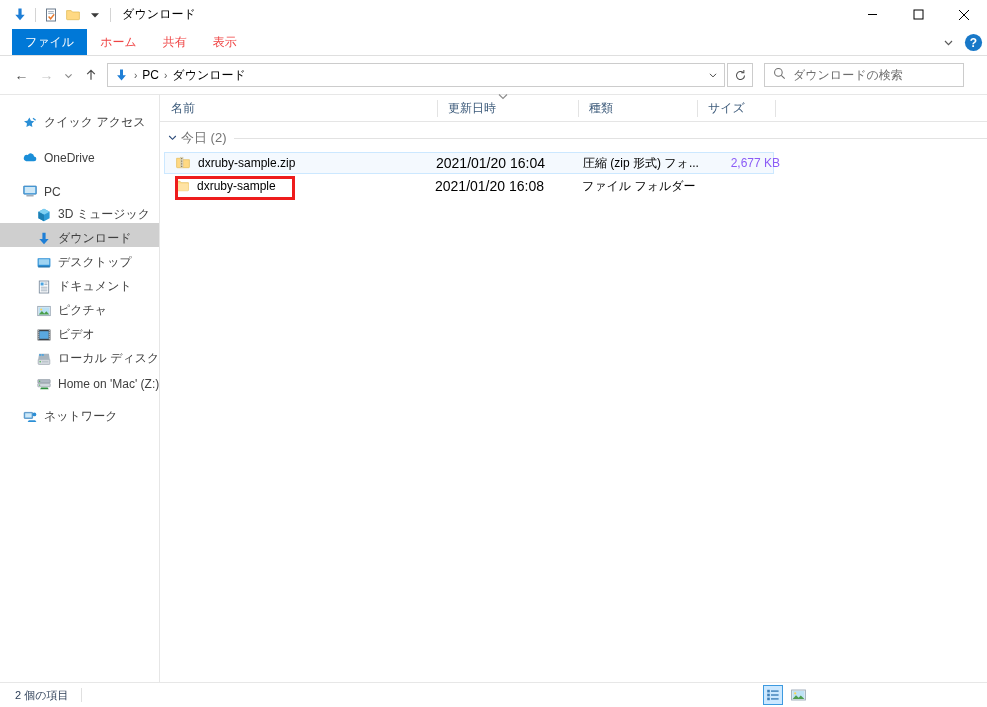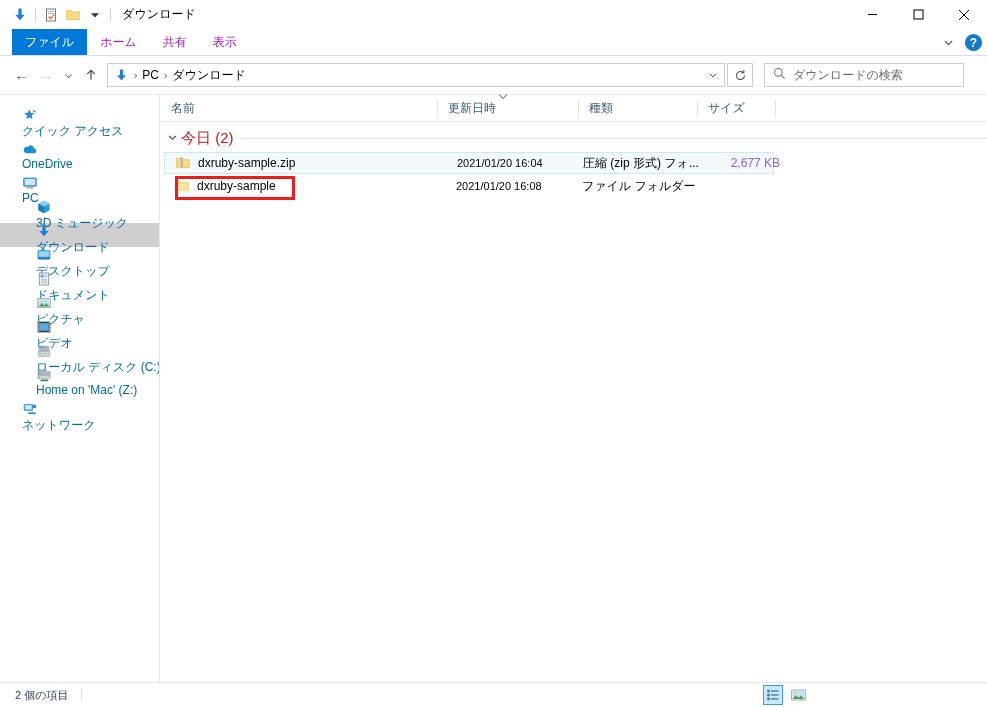--- a/index.html
+++ b/index.html
@@ -35,21 +35,21 @@
   }
   .wc svg { display: block; }
 
   
   .ribbon {
     position: absolute; left: 0; top: 29px; width: 987px; height: 26px;
     background: #fff; display: flex; align-items: stretch;
   }
   .tab {
     display: flex; align-items: center; justify-content: center;
-    font-size: 12px; color: #a21caf; padding: 0 13px; height: 26px;
+    font-size: 12px; color: #ef4444; padding: 0 13px; height: 26px;
   }
   .tab.active { background: #0078d7; color: #fff; margin-left: 12px; }
   .ribbon-right { position: absolute; right: 4px; top: 0; height: 26px; display: flex; align-items: center; gap: 6px; }
   .chev-btn { width: 20px; height: 20px; display: flex; align-items: center; justify-content: center; }
   .help-btn { width: 19px; height: 19px; }
   .ribbon-underline {
     position: absolute; left: 0; top: 55px; width: 987px; height: 1px; background: #dfdfdf;
   }
 
   
@@ -97,22 +97,22 @@
   .hdiv-top {
     position: absolute; left: 0; top: 94px; width: 987px; height: 1px; background: #e7e7e7;
   }
 
   
   .sidebar {
     position: absolute; left: 0; top: 95px; width: 159px; height: 587px;
     background: #fff; overflow: hidden; padding-top: 12px;
   }
   .sb-item {
-    height: 24px; display: flex; align-items: flex-start; font-size: 12px; color: #0369a1;
-    padding-left: 0; white-space: nowrap; flex-direction: column;
+    height: 24px; display: flex; align-items: flex-end; font-size: 12px; color: #404040;
+    padding-left: 0; white-space: nowrap;
   }
   .sb-item.sel-gray { background: #cfcfcf; }
   .sb-ico {
     width: 16px; height: 16px; margin-right: 6px; flex: 0 0 16px;
     display: flex; align-items: center; justify-content: center;
   }
   .sb-gap { height: 10px; }
   .lvl0 { padding-left: 22px; }
   .lvl2 { padding-left: 36px; }
 
@@ -130,34 +130,34 @@
   }
   .colsep { position: absolute; top: 5px; width: 1px; height: 17px; background: #e3e3e3; }
   .sortmark {
     position: absolute; font-size: 9px; color: #7a7a7a;
   }
   .grouphdr {
     position: relative; height: 24px; display: flex; align-items: center; padding-left: 7px;
     margin-top: 4px;
   }
   .grp-chev { font-size: 11px; color: #2b4a78; margin-right: 3px; }
-  .grp-label { font-size: 15px; color: #b91c1c; white-space: nowrap; }
+  .grp-label { font-size: 13px; color: #737373; white-space: nowrap; }
   .grp-line-wrap { position: relative; flex: 1; height: 1px; margin-left: 7px; background: #e2e2e2; }
 
   .row {
     position: relative; height: 22px; display: flex; align-items: center; font-size: 12px; color: #000;
   }
   .row.selected-outline {
     border: 1px solid #cce8ff; background: #f4f9fe; padding-left: 17px;
   }
   .cell-name {
     position: absolute; left: 10px; display: flex; align-items: center; gap: 7px;
     white-space: nowrap;
   }
-  .cell-date { position: absolute; left: 292px; font-size: 11px; color: #000; white-space: nowrap; }
+  .cell-date { position: absolute; left: 271px; font-size: 14px; color: #000; white-space: nowrap; }
   .cell-type { position: absolute; left: 418px; font-size: 12px; color: #000; white-space: nowrap; }
   .cell-size { position: absolute; left: 540px; width: 75px; text-align: right; font-size: 12px; color: #8b5cf6; white-space: nowrap; }
   .row-ico { width: 16px; height: 16px; display: flex; align-items: center; justify-content: center; flex: 0 0 16px; }
 
   .annotation-box {
     position: absolute; border: 3px solid #ee1c1c; pointer-events: none;
   }
 
   
   .statusdiv {

